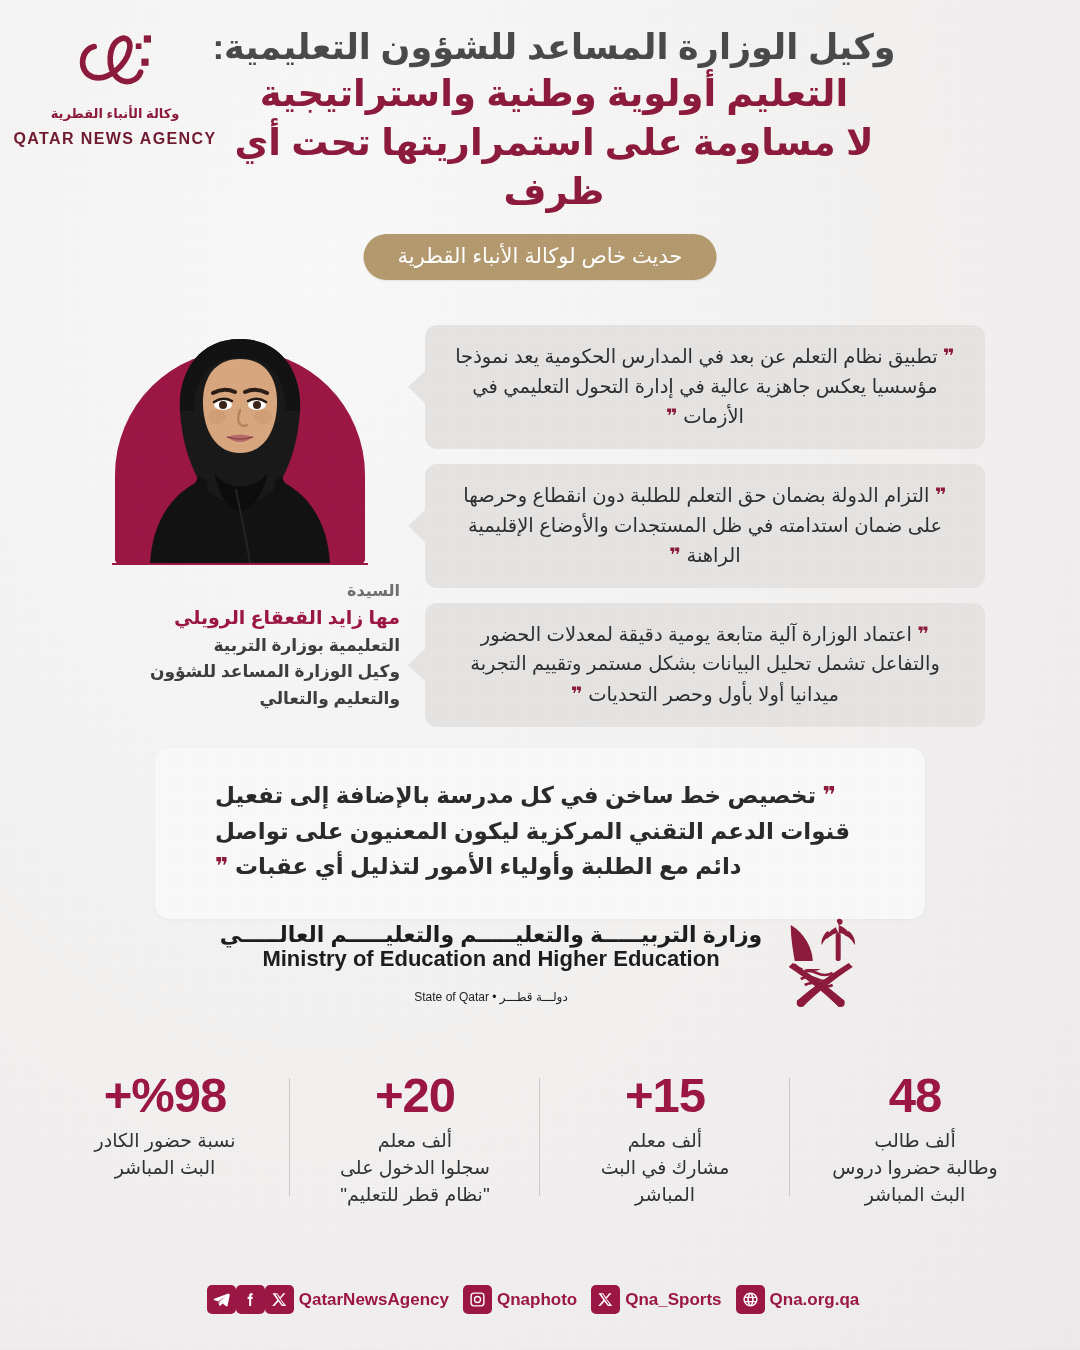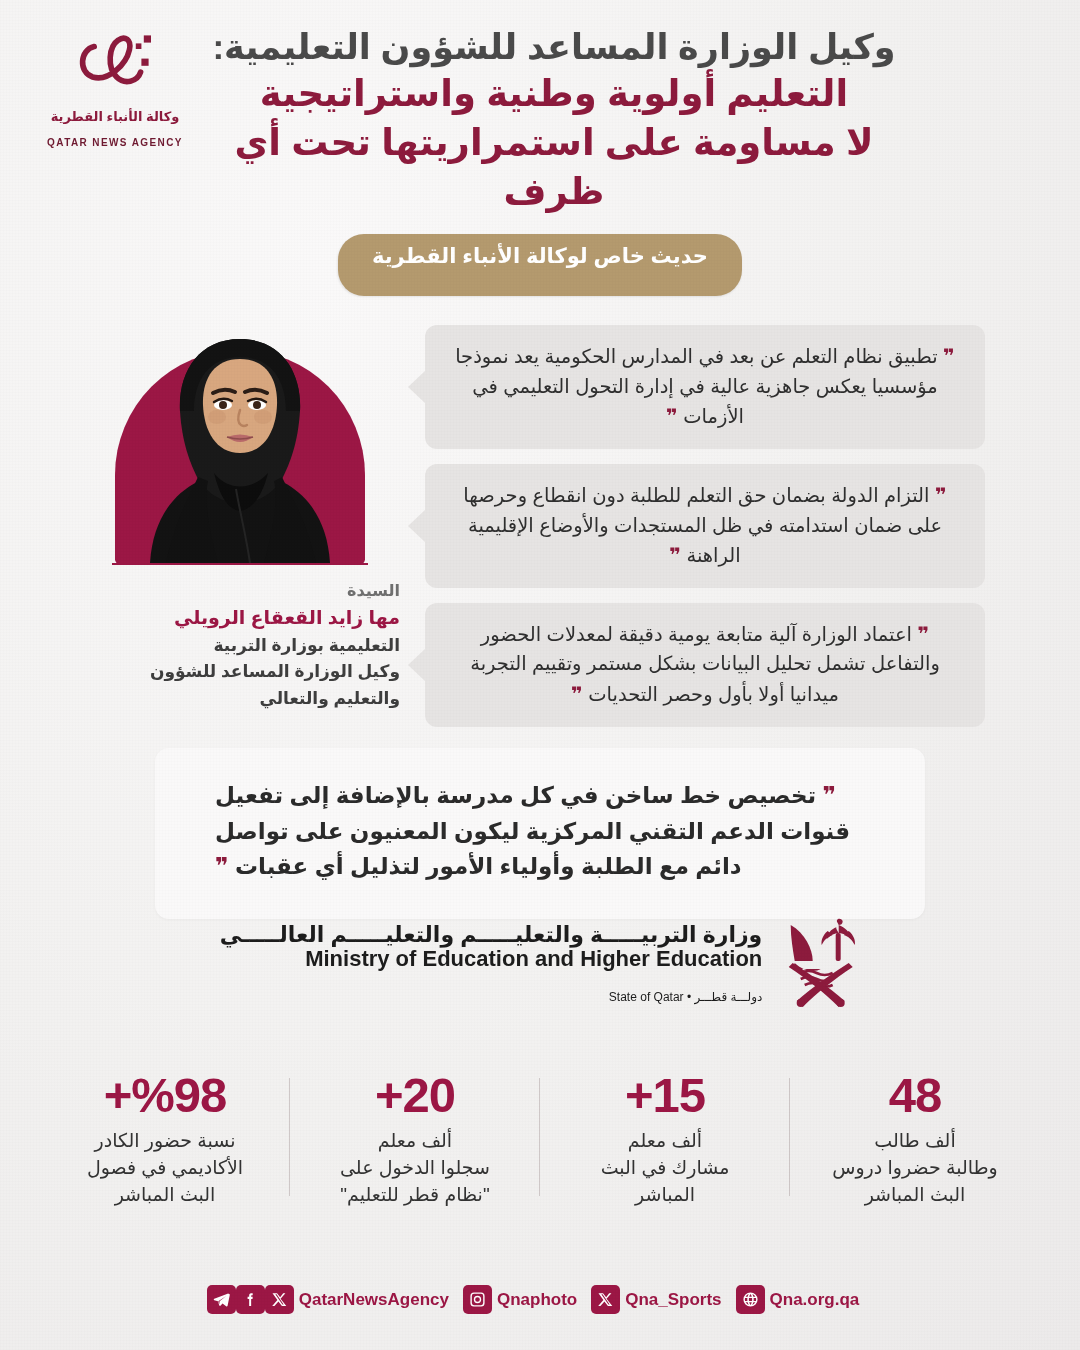--- a/index.html
+++ b/index.html
@@ -30,42 +30,42 @@
   .qna-logo{
     position:absolute; top:28px; left:40px; width:150px; height:120px;
     display:flex; flex-direction:column; align-items:center; justify-content:space-between;
   }
   .qna-mark{ width:96px; height:66px; }
   .qna-ar{
     font-size:13px; font-weight:bold; color:#8d1b3d; letter-spacing:.5px;
     margin-top:4px; white-space:nowrap;
   }
   .qna-en{
-    font-size:10px; font-weight:bold; color:#6f1a31; letter-spacing:1.4px;
+    font-size:16px; font-weight:bold; color:#6f1a31; letter-spacing:1.4px;
     margin-top:2px; white-space:nowrap;
   }
 
   .title-wrap{
     position:absolute; top:24px; right:2px; left:0; text-align:center;
     padding:0 160px 0 190px;
   }
   .title-line1{
     font-size:35px; font-weight:bold; color:#4a4a4a; line-height:1.32;
     letter-spacing:-.3px;
   }
   .title-line2, .title-line3{
     font-size:37px; font-weight:bold; color:#8d1b3d; line-height:1.32;
     letter-spacing:-.3px;
   }
 
   .badge{
     position:absolute; top:234px; left:50%; transform:translateX(-50%);
     background:#b49a6e; color:#ffffff;
-    font-size:21px; font-weight:bold;
-    padding:10px 34px 28px; border-radius:26px;
+    font-size:21px; font-weight:normal;
+    padding:10px 34px 12px; border-radius:26px;
     white-space:nowrap; letter-spacing:0px;
     box-shadow:0 1px 2px rgba(0,0,0,.08);
   }
 
   
   .quotes{ position:absolute; top:325px; right:95px; width:560px; }
   .bubble{
     position:relative; background:#e6e4e3; border-radius:12px;
     padding:16px 22px 17px; margin-bottom:15px;
     text-align:center; color:#2f2f2f;
@@ -113,21 +113,21 @@
     font-size:23px; line-height:1.55; font-weight:bold; color:#2b2b2b;
   }
   .feature .qm{ font-size:23px; }
 
   
   .ministry{
     position:absolute; top:915px; left:50%; transform:translateX(-50%);
     display:flex; align-items:center; gap:18px; direction:rtl;
   }
   .ministry-emblem{ width:80px; height:95px; flex:0 0 auto; }
-  .ministry-text{ }
+  .ministry-text{ text-align:center; }
   .m-ar{ font-size:22px; font-weight:bold; color:#1d1d1d; letter-spacing:0; white-space:nowrap; }
   .m-en{ font-size:22px; font-weight:bold; color:#1d1d1d; white-space:nowrap; margin-top:-2px; }
   .m-state{ font-size:12px; font-weight:normal; color:#1d1d1d; margin-top:18px; white-space:nowrap; }
 
   
   .stats{
     position:absolute; top:1070px; left:0; right:0;
     display:flex; direction:rtl; padding:0 40px;
   }
   .stat{
@@ -337,21 +337,20 @@
         <div>ألف معلم</div>
         <div>سجلوا الدخول على</div>
         <div>"نظام قطر للتعليم"</div>
       </div>
     </div>
 
     <div class="stat">
       <div class="stat-num">%98+</div>
       <div class="stat-label">
         <div>نسبة حضور الكادر</div>
-        <div>الأكاديمي في فصول</div>
         <div>البث المباشر</div>
       </div>
     </div>
   </div>
 
   <div class="footer">
 
     <div class="f-group">
       <span class="f-icon">
         <svg viewBox="0 0 24 24">

